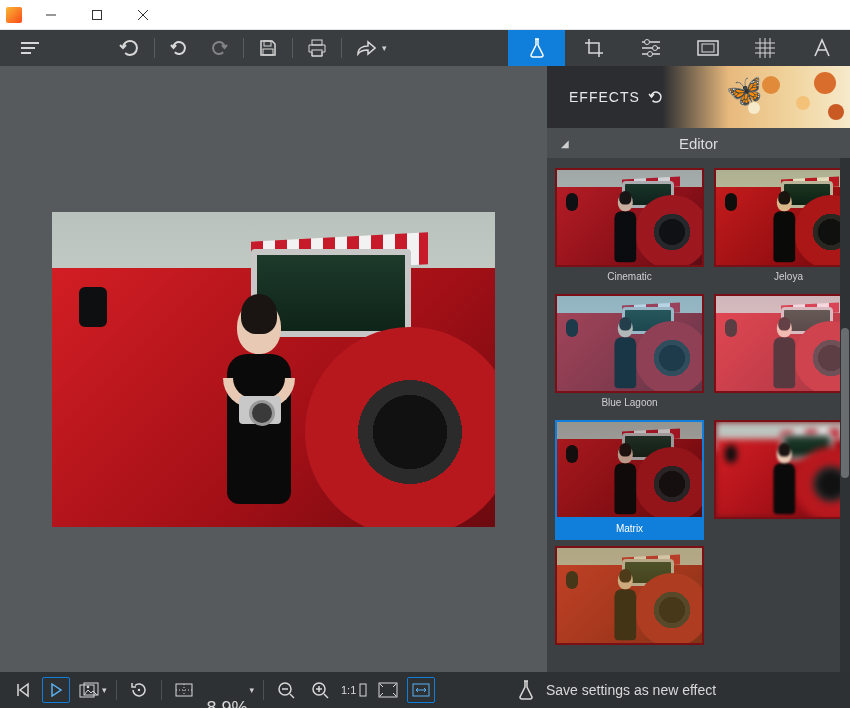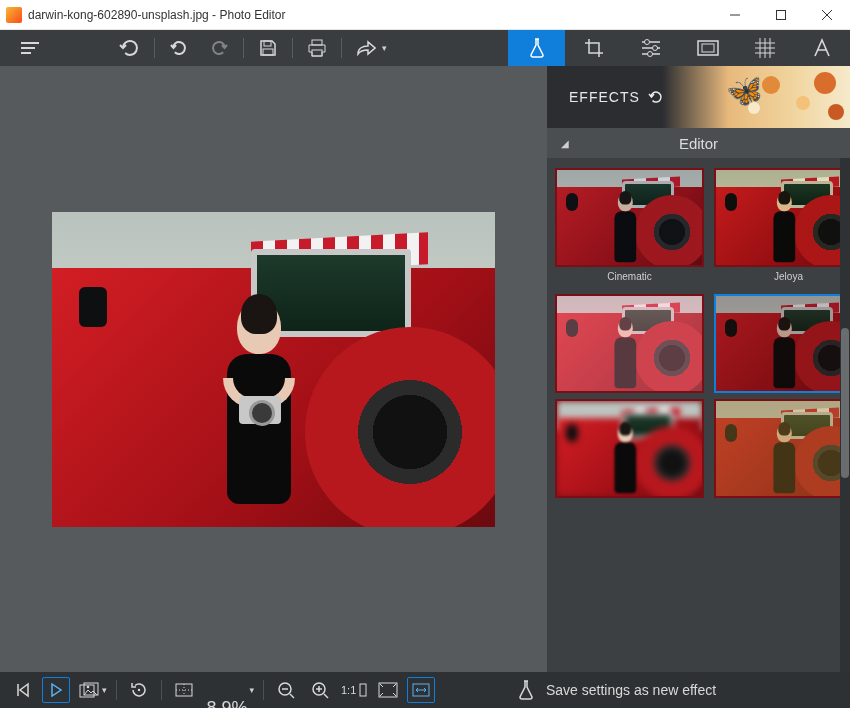--- a/index.html
+++ b/index.html
@@ -86,21 +86,20 @@
   .bb-right{width:346px;display:flex;align-items:center;justify-content:center;gap:10px;cursor:pointer;}
   .bb-right span{font-size:14px;}
   svg{display:block}
   .drop-caret{font-size:9px;color:#cfcfcf;margin-left:-4px;margin-right:4px;}
 </style>
 </head>
 <body>
 
 <div class="titlebar">
   <div class="app-ico"></div>
-  <div class="titlebar-text">darwin-kong-602890-unsplash.jpg - Photo Editor</div>
   <div class="win-btn">
     <svg width="10" height="10">
         <line x1="0" y1="5" x2="10" y2="5" stroke="currentColor" stroke-width="1"></line>
       </svg>
   </div>
   <div class="win-btn">
     <svg width="10" height="10">
         <rect x=".5" y=".5" width="9" height="9" fill="none" stroke="currentColor"></rect>
       </svg>
   </div>
@@ -289,20 +288,38 @@
               <div class="figure">
                 <div class="head">
                   <div class="hair"></div>
                 </div>
                 <div class="body"></div>
               </div>
               <div class="tint"></div>
             </div>
             <div class="cap">Jeloya</div>
           </div>
+          <div class="thumb flt-bluelagoon">
+            <div class="photo tiny">
+              <div class="sky"></div>
+              <div class="van"></div>
+              <div class="awning"></div>
+              <div class="window"></div>
+              <div class="mirror"></div>
+              <div class="wheelarch"></div>
+              <div class="figure">
+                <div class="head">
+                  <div class="hair"></div>
+                </div>
+                <div class="body"></div>
+              </div>
+              <div class="tint"></div>
+            </div>
+            <div class="cap">Blue Lagoon</div>
+          </div>
           <div class="thumb flt-greeny">
             <div class="photo tiny">
               <div class="sky"></div>
               <div class="van"></div>
               <div class="awning"></div>
               <div class="window"></div>
               <div class="mirror"></div>
               <div class="wheelarch"></div>
               <div class="figure">
                 <div class="head">
@@ -322,20 +339,21 @@
               <div class="mirror"></div>
               <div class="wheelarch"></div>
               <div class="figure">
                 <div class="head">
                   <div class="hair"></div>
                 </div>
                 <div class="body"></div>
               </div>
               <div class="tint"></div>
             </div>
+            <div class="cap">Matrix</div>
           </div>
           <div class="thumb flt-blur">
             <div class="photo tiny">
               <div class="sky"></div>
               <div class="van"></div>
               <div class="awning"></div>
               <div class="window"></div>
               <div class="mirror"></div>
               <div class="wheelarch"></div>
               <div class="figure">

